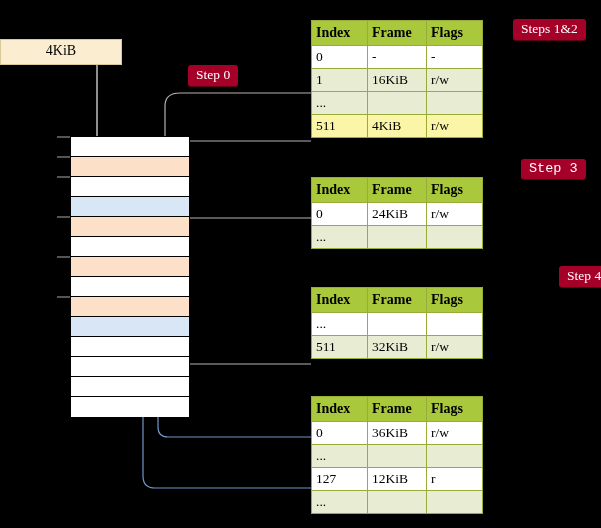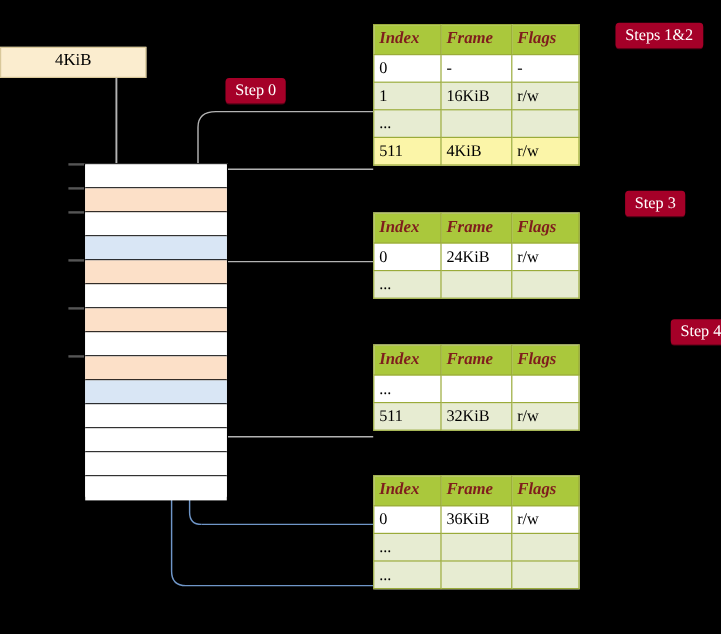--- a/index.html
+++ b/index.html
@@ -6,21 +6,21 @@
   body{width:601px;height:528px;position:relative;overflow:hidden;
        font-family:"Liberation Serif","DejaVu Serif",serif;}
 
   .canvas{position:absolute;left:0;top:0;width:601px;height:528px;}
 
   
   .ptable{position:absolute;border-collapse:collapse;border:1px solid #9aab3a;
           background:#fff;font-size:13.5px;color:#000;}
   .ptable td,.ptable th{border:1px solid #9aab3a;padding:1px 4px;height:23px;
           box-sizing:border-box;text-align:left;vertical-align:middle;font-weight:normal;}
-  .ptable th{background:#aac83c;color:#7f1d1d;font-weight:bold;font-size:14px;height:25px;font-style:italic;}
+  .ptable th{background:#aac83c;color:#000000;font-weight:bold;font-size:14px;height:25px;}
   .c-index{width:56px;}
   .c-frame{width:59px;}
   .c-flags{width:56px;}
   tr.alt td{background:#e7ecd2;}
   tr.plain td{background:#fff;}
   tr.hl td{background:#fbf5a8;}
 
   
   .badge{position:absolute;background:#a50028;color:#fff;font-size:13.5px;
          padding:2px 8px 3px 8px;border-radius:3px;white-space:nowrap;
@@ -195,29 +195,34 @@
           <tr class="plain">
             <td class="c-index">0</td>
             <td class="c-frame">36KiB</td>
             <td class="c-flags">r/w</td>
           </tr>
           <tr class="alt">
             <td class="c-index">...</td>
             <td class="c-frame"></td>
             <td class="c-flags"></td>
           </tr>
+          <tr class="plain">
+            <td class="c-index">127</td>
+            <td class="c-frame">12KiB</td>
+            <td class="c-flags">r</td>
+          </tr>
           <tr class="alt">
             <td class="c-index">...</td>
             <td class="c-frame"></td>
             <td class="c-flags"></td>
           </tr>
         </tbody>
       </table>
     </div>
 
   <div id="badges-root">
       <div class="badge" style="left: 188px; top: 41px; margin-top: 24px;">Step 0</div>
       <div class="badge" style="left: 513px; top: 19px;">Steps 1&amp;2</div>
-      <div class="badge" style="left: 521px; top: 159px;">Step 3</div>
+      <div class="badge" style="left: 521px; top: 159px; font-family: Liberation Mono, monospace;">Step 3</div>
       <div class="badge" style="left: 516px; top: 266px; margin-left: 43px;">Step 4</div>
     </div>
 
 </div>
 
 </body></html>

